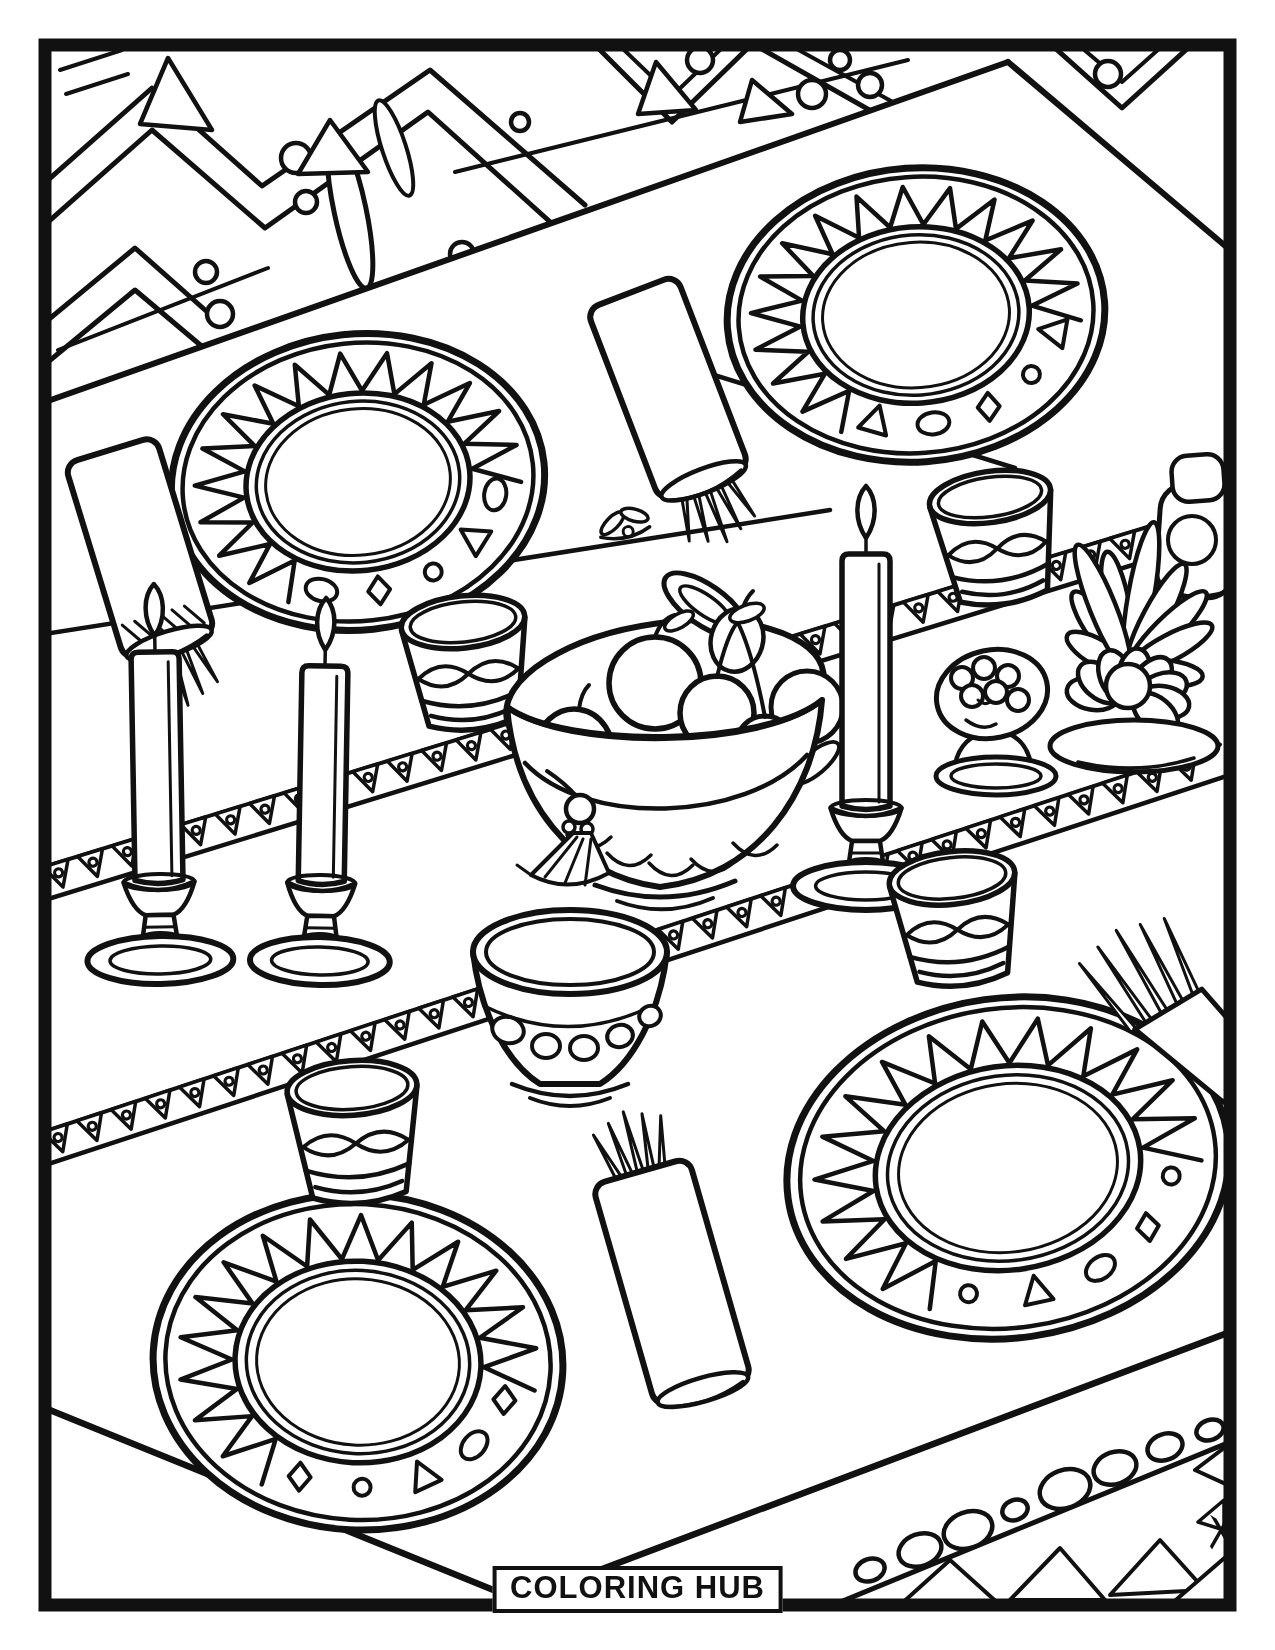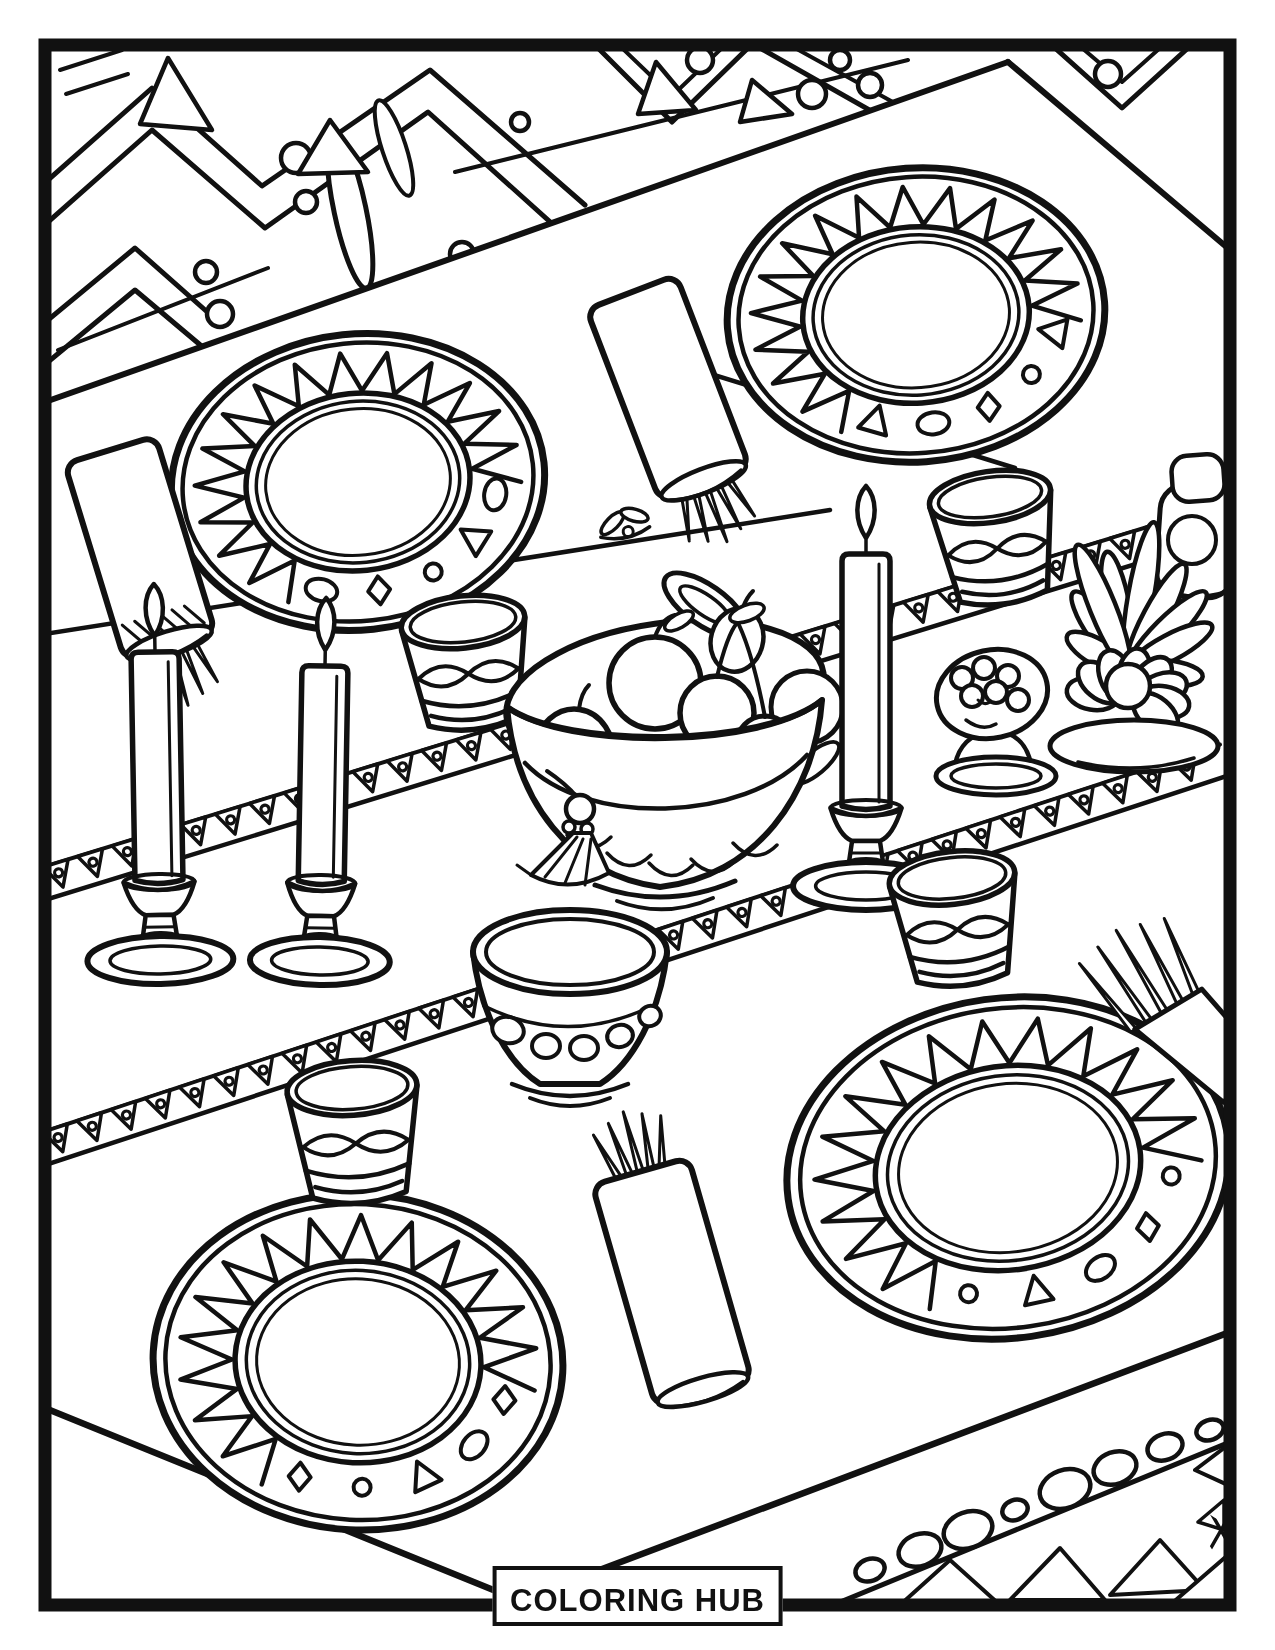--- a/index.html
+++ b/index.html
@@ -9,21 +9,21 @@
     font-family:"Liberation Sans", sans-serif;
   }
   .page{position:relative;width:1275px;height:1650px;background:#fff;}
   #art{position:absolute;left:0;top:0;width:1275px;height:1650px;}
   .hub-label{
     position:absolute;
     left:50%;top:1566px;
     transform:translateX(-50%);
     background:#ffffff;
     border:4px solid #111111;
-    padding:13px 14px 3px 14px;
+    padding:0 14px 3px 14px;
     font-weight:bold;
     font-size:31px;
     letter-spacing:1px;
     color:#111111;
     white-space:nowrap;
     z-index:5;
   }
 </style>
 </head>
 <body>

